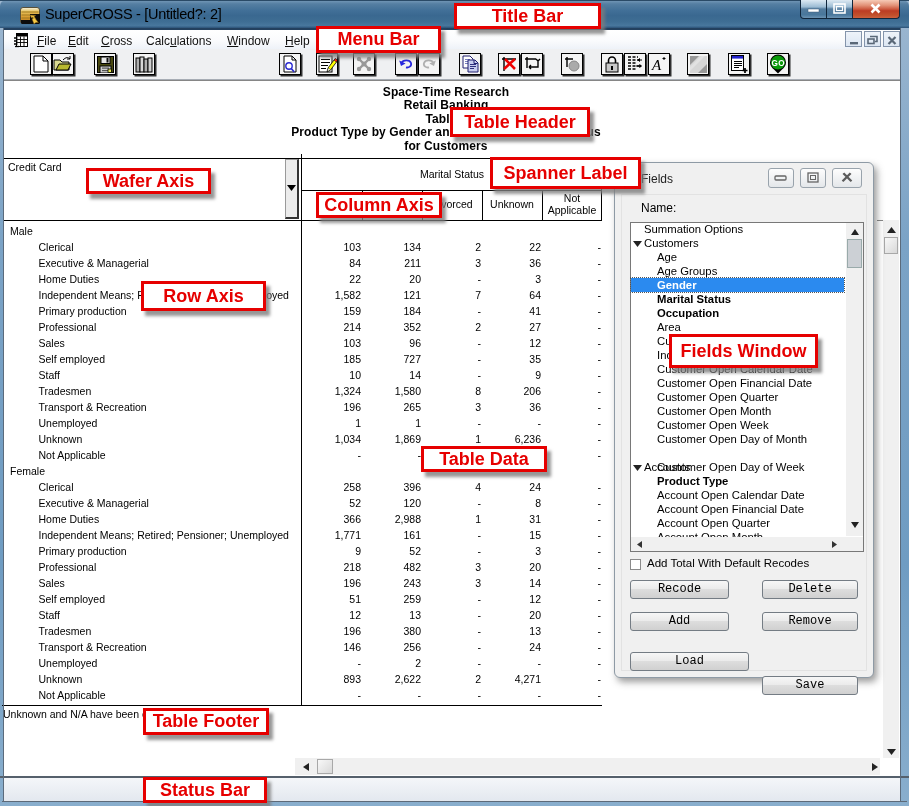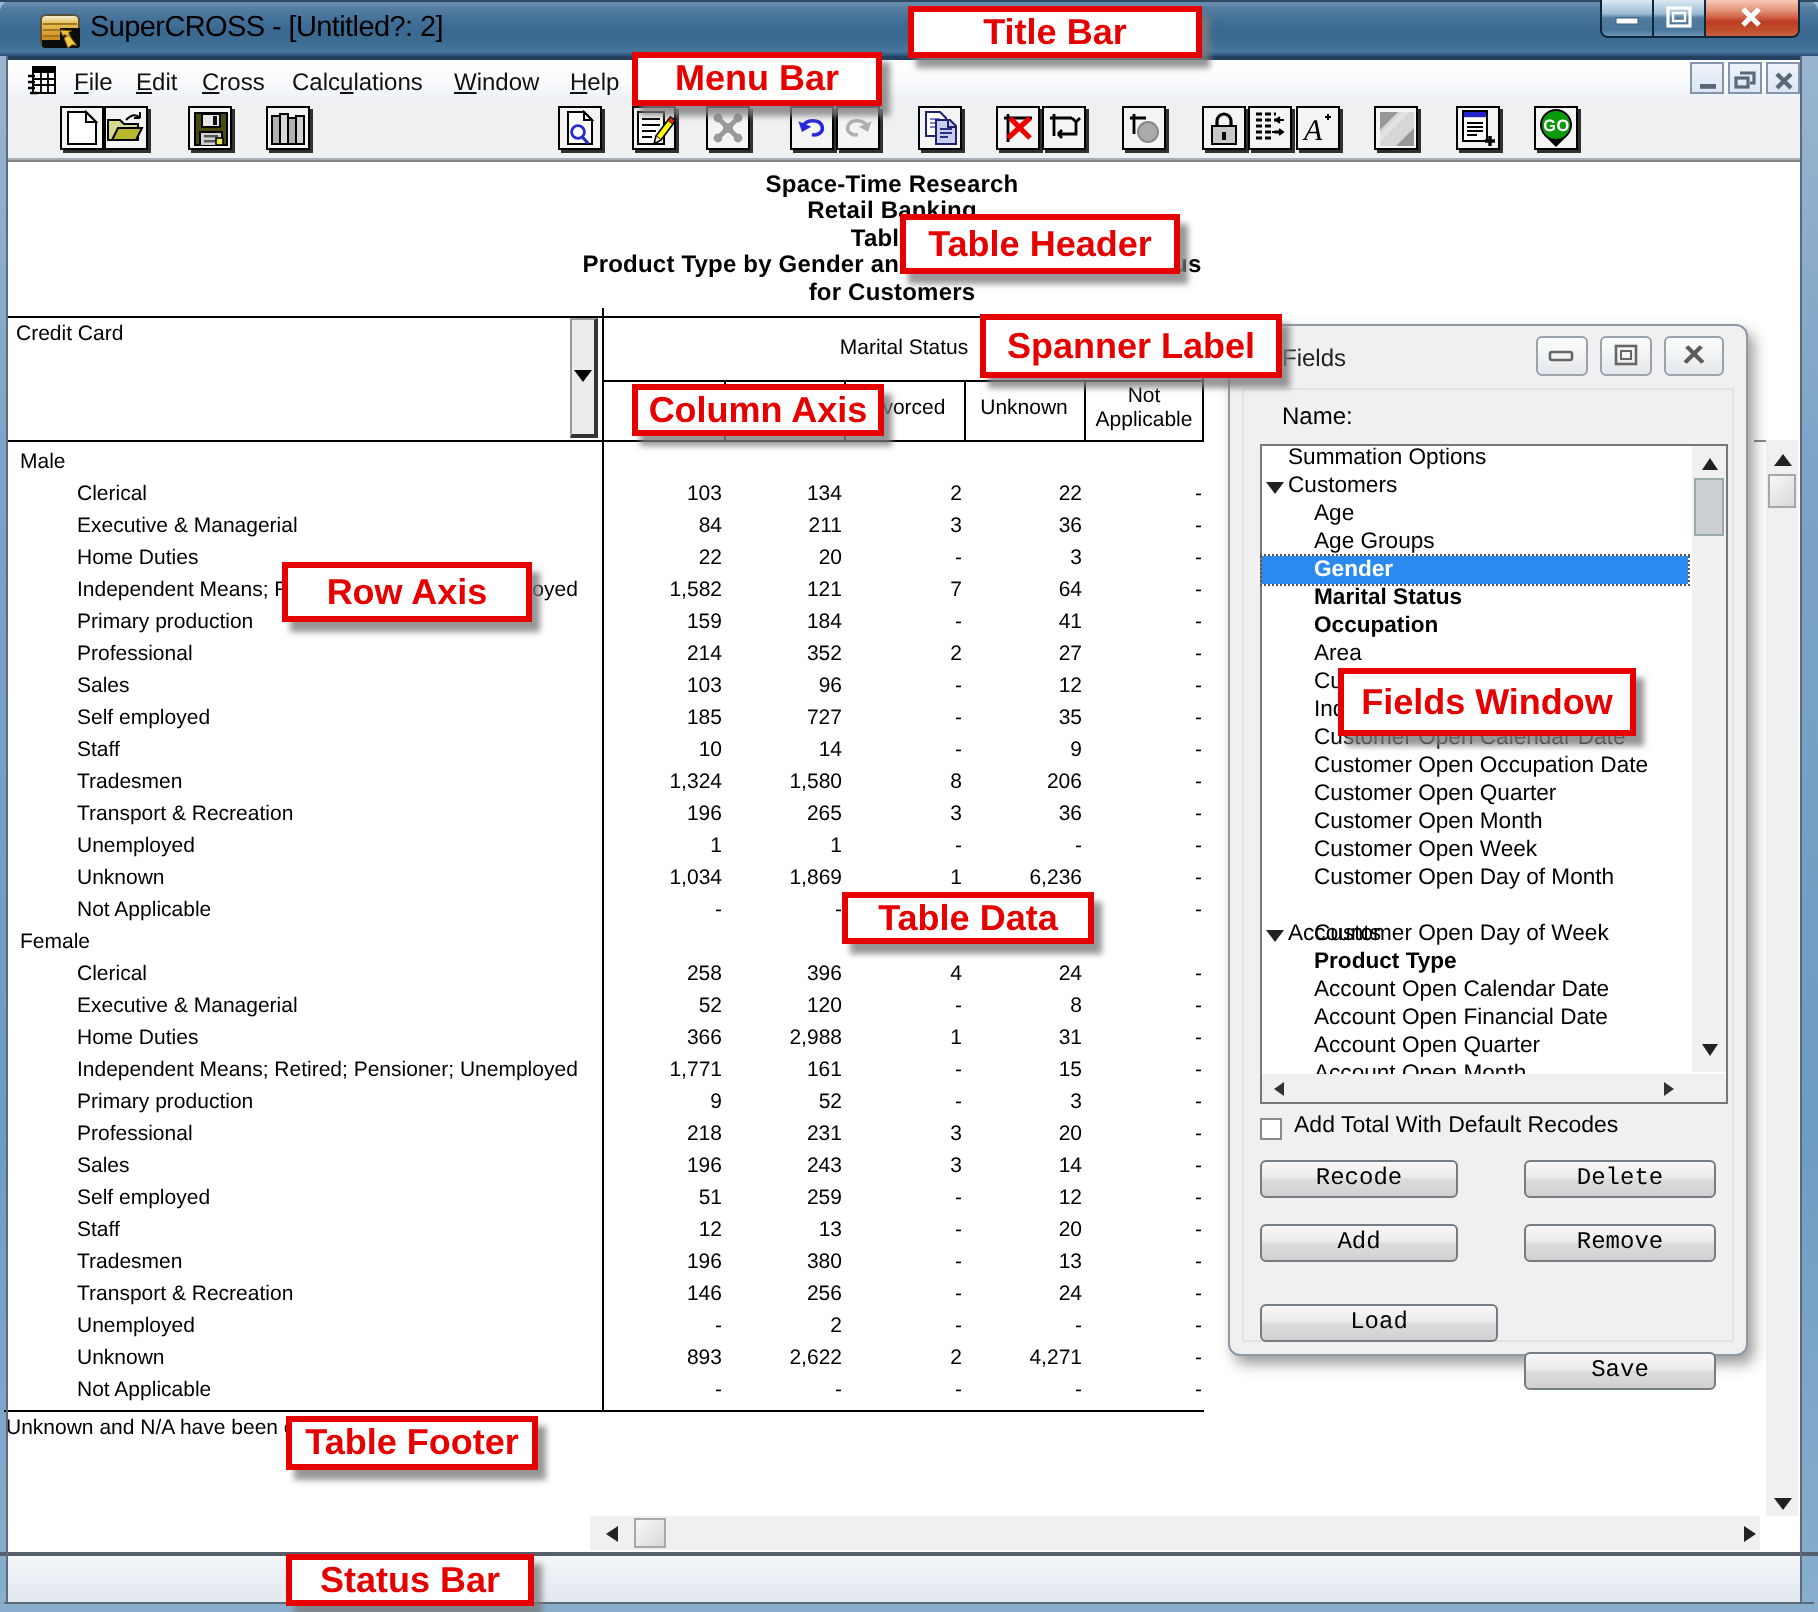--- a/index.html
+++ b/index.html
@@ -415,21 +415,21 @@
 <div class="dc" style="right:368px;top:529px">15</div>
 <div class="dc" style="right:308px;top:529px">-</div>
 <div class="rl" style="left:38.5px;top:545px">Primary production</div>
 <div class="dc" style="right:548px;top:545px">9</div>
 <div class="dc" style="right:488px;top:545px">52</div>
 <div class="dc" style="right:428px;top:545px">-</div>
 <div class="dc" style="right:368px;top:545px">3</div>
 <div class="dc" style="right:308px;top:545px">-</div>
 <div class="rl" style="left:38.5px;top:561px">Professional</div>
 <div class="dc" style="right:548px;top:561px">218</div>
-<div class="dc" style="right:488px;top:561px">231</div>
+<div class="dc" style="right:488px;top:561px">482</div>
 <div class="dc" style="right:428px;top:561px">3</div>
 <div class="dc" style="right:368px;top:561px">20</div>
 <div class="dc" style="right:308px;top:561px">-</div>
 <div class="rl" style="left:38.5px;top:577px">Sales</div>
 <div class="dc" style="right:548px;top:577px">196</div>
 <div class="dc" style="right:488px;top:577px">243</div>
 <div class="dc" style="right:428px;top:577px">3</div>
 <div class="dc" style="right:368px;top:577px">14</div>
 <div class="dc" style="right:308px;top:577px">-</div>
 <div class="rl" style="left:38.5px;top:593px">Self employed</div>
@@ -526,21 +526,21 @@
 <div class="li" style="left:657px;top:251px">Age</div>
 <div class="li" style="left:657px;top:265px">Age Groups</div>
 <div class="sel" style="top:278px"></div>
 <div class="li b w" style="left:657px;top:279px">Gender</div>
 <div class="li b" style="left:657px;top:293px">Marital Status</div>
 <div class="li b" style="left:657px;top:307px">Occupation</div>
 <div class="li" style="left:657px;top:321px">Area</div>
 <div class="li" style="left:657px;top:335px">Customer Type</div>
 <div class="li" style="left:657px;top:349px">Individual</div>
 <div class="li" style="left:657px;top:363px">Customer Open Calendar Date</div>
-<div class="li" style="left:657px;top:377px">Customer Open Occupation Date</div>
+<div class="li" style="left:657px;top:377px">Customer Open Financial Date</div>
 <div class="li" style="left:657px;top:391px">Customer Open Quarter</div>
 <div class="li" style="left:657px;top:405px">Customer Open Month</div>
 <div class="li" style="left:657px;top:419px">Customer Open Week</div>
 <div class="li" style="left:657px;top:433px">Customer Open Day of Month</div>
 <div class="li" style="left:657px;top:461px">Customer Open Day of Week</div>
 <div class="li" style="left:644px;top:461px">Accounts</div>
 <svg class="abs" style="left:633px;top:464px" width="10" height="8">
       <path d="M0 1 L9 1 L4.5 7 Z" fill="#222"></path>
     </svg>
 <div class="li b" style="left:657px;top:475px">Product Type</div>
@@ -572,20 +572,21 @@
   <div class="fbtn" style="left:630px;top:580px;width:99px">Recode</div>
   <div class="fbtn" style="left:762px;top:580px;width:96px">Delete</div>
   <div class="fbtn" style="left:630px;top:612px;width:99px">Add</div>
   <div class="fbtn" style="left:762px;top:612px;width:96px">Remove</div>
   <div class="fbtn" style="left:630px;top:652px;width:119px">Load</div>
   <div class="fbtn" style="left:762px;top:676px;width:96px">Save</div>
 
 <div class="rlab" style="left:454px;top:3px;width:147px;height:26px;line-height:20px">Title Bar</div>
 <div class="rlab" style="left:316px;top:26px;width:125px;height:27px;line-height:21px">Menu Bar</div>
 <div class="rlab" style="left:450px;top:107px;width:140px;height:30px;line-height:24px">Table Header</div>
+<div class="rlab" style="left:86px;top:168px;width:125px;height:26px;line-height:20px">Wafer Axis</div>
 <div class="rlab" style="left:490px;top:157px;width:151px;height:32px;line-height:26px">Spanner Label</div>
 <div class="rlab" style="left:316px;top:192px;width:126px;height:26px;line-height:20px">Column Axis</div>
 <div class="rlab" style="left:141px;top:281px;width:125px;height:30px;line-height:24px">Row Axis</div>
 <div class="rlab" style="left:421px;top:446px;width:126px;height:26px;line-height:20px">Table Data</div>
 <div class="rlab" style="left:669px;top:334px;width:149px;height:34px;line-height:28px">Fields Window</div>
 <div class="rlab" style="left:143px;top:708px;width:126px;height:27px;line-height:21px">Table Footer</div>
 <div class="rlab" style="left:143px;top:777px;width:124px;height:26px;line-height:20px">Status Bar</div>
 </div>
 
 </body></html>

